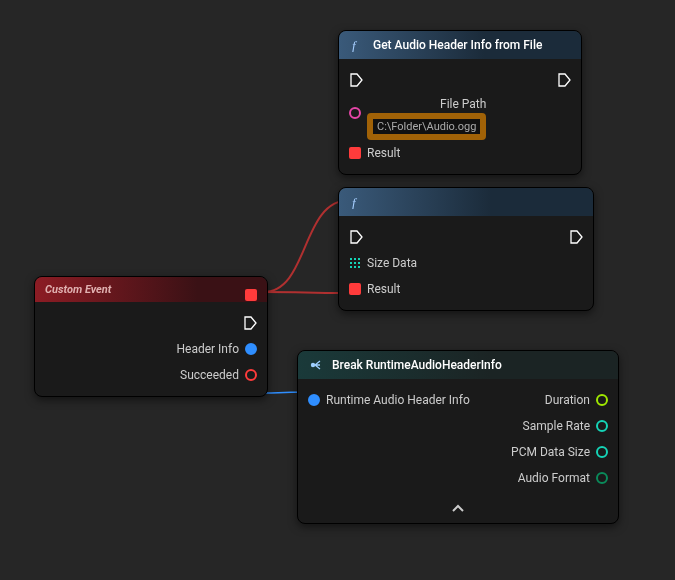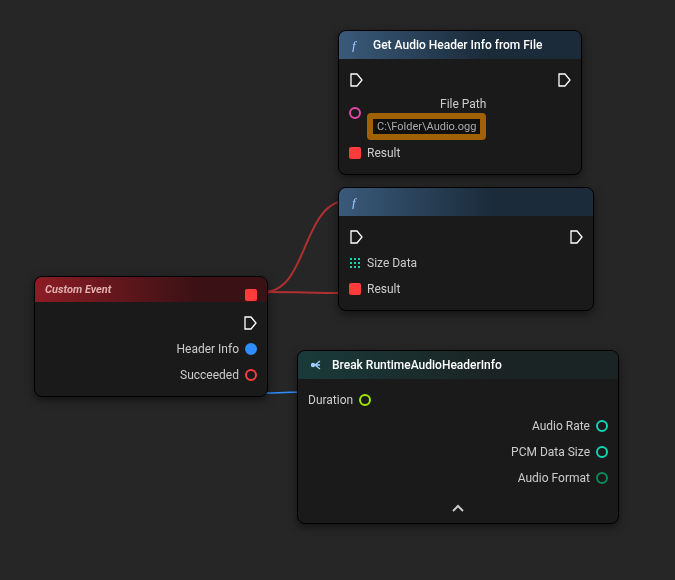--- a/index.html
+++ b/index.html
@@ -267,29 +267,33 @@
       <span class="header-icon">
         <svg width="16" height="16" viewBox="0 0 16 16">
           <circle cx="5" cy="8" r="2.2" fill="#9ecfff"></circle>
           <path d="M7 8 L12 4 M7 8 L12 8 M7 8 L12 12" stroke="#9ecfff" stroke-width="1.3"></path>
         </svg>
       </span>
       <span>Break RuntimeAudioHeaderInfo</span>
     </div>
     <div class="node-body">
       <div class="row">
+        <span class="left">
+          <span class="pin-data blue filled"></span>
+          <span class="label">Runtime Audio Header Info</span>
+        </span>
         <span class="right">
           <span class="label">Duration</span>
           <span class="pin-data lime"></span>
         </span>
       </div>
       <div class="row">
         <span></span>
         <span class="right">
-          <span class="label">Audio Rate</span>
+          <span class="label">Sample Rate</span>
           <span class="pin-data cyan"></span>
         </span>
       </div>
       <div class="row">
         <span></span>
         <span class="right">
           <span class="label">PCM Data Size</span>
           <span class="pin-data cyan"></span>
         </span>
       </div>

